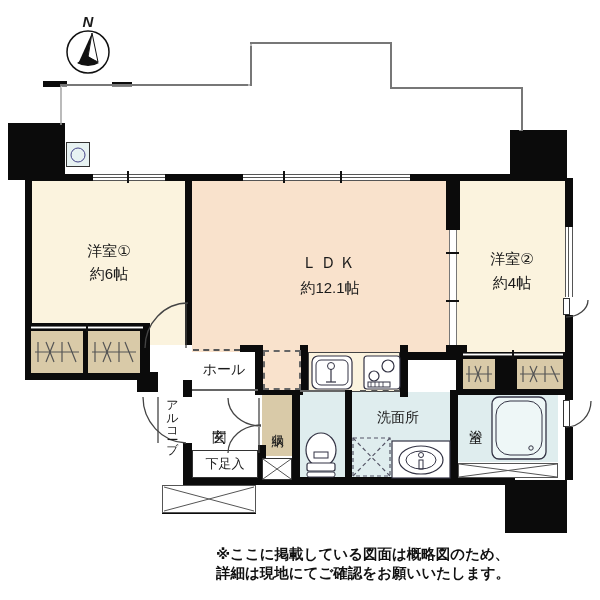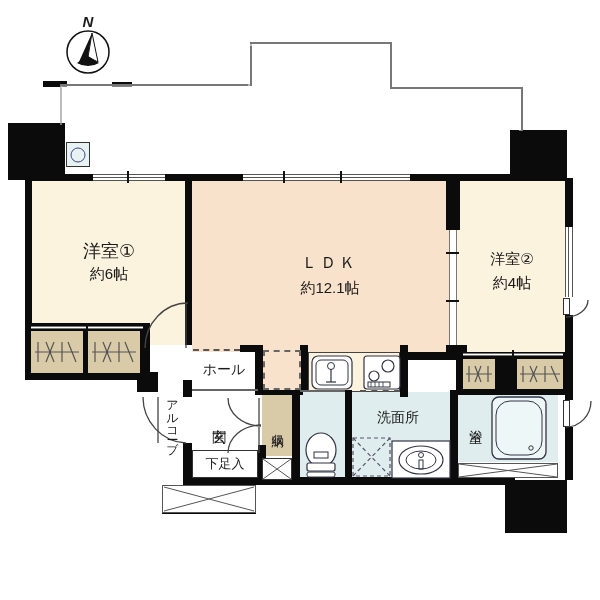--- a/index.html
+++ b/index.html
@@ -208,31 +208,35 @@
       <path d="M35,352 H79 M38,342 V362 M46,342 L54,362 M54,342 L46,362 M62,342 V362 M68,342 L76,362"></path>
       <path d="M92,352 H136 M95,342 V362 M103,342 L111,362 M111,342 L103,362 M119,342 V362 M125,342 L133,362"></path>
       <path d="M466,374 H492 M469,366 V382 M475,366 L481,382 M481,366 L475,382 M488,366 V382"></path>
       <path d="M520,374 H560 M523,366 V382 M530,366 L537,382 M537,366 L530,382 M545,366 V382 M551,366 L558,382"></path>
     </g>
   </svg>
 
   <div class="lbl c" style="left:88px;top:22px;font-size:15px;font-style:italic;font-weight:bold;">N</div>
 
 
-  <div class="lbl c" style="left:109px;top:251px;font-size:18px;">洋室①</div>
+  <div class="lbl c" style="left:109px;top:251px;font-size:15px;">洋室①</div>
   <div class="lbl c" style="left:109px;top:274px;font-size:15px;">約6帖</div>
 
   <div class="lbl c" style="left:330px;top:263px;font-size:16px;letter-spacing:3px;">ＬＤＫ</div>
   <div class="lbl c" style="left:330px;top:288px;font-size:15px;">約12.1帖</div>
 
   <div class="lbl c" style="left:512px;top:259px;font-size:15px;">洋室②</div>
   <div class="lbl c" style="left:512px;top:283px;font-size:15px;">約4帖</div>
 
   <div class="lbl c" style="left:224px;top:370px;font-size:14px;">ホール</div>
   <div class="lbl c vert" style="left:219px;top:420px;font-size:14px;">玄関</div>
   <div class="lbl c vert" style="left:277px;top:425px;font-size:12.5px;letter-spacing:1px;">収納</div>
   <div class="lbl c" style="left:225px;top:464px;font-size:13px;">下足入</div>
   <div class="lbl c" style="left:398px;top:418px;font-size:14px;">洗面所</div>
   <div class="lbl c vert" style="left:475px;top:420px;font-size:13px;letter-spacing:1px;">浴室</div>
   <div class="lbl c vert" style="left:172px;top:419px;font-size:12px;letter-spacing:0;">アルコーブ</div>
 
+  <div class="footer">
+    <div>※ここに掲載している図面は概略図のため、</div>
+    <div>詳細は現地にてご確認をお願いいたします。</div>
+  </div>
 
 </div>
 
 </body></html>

